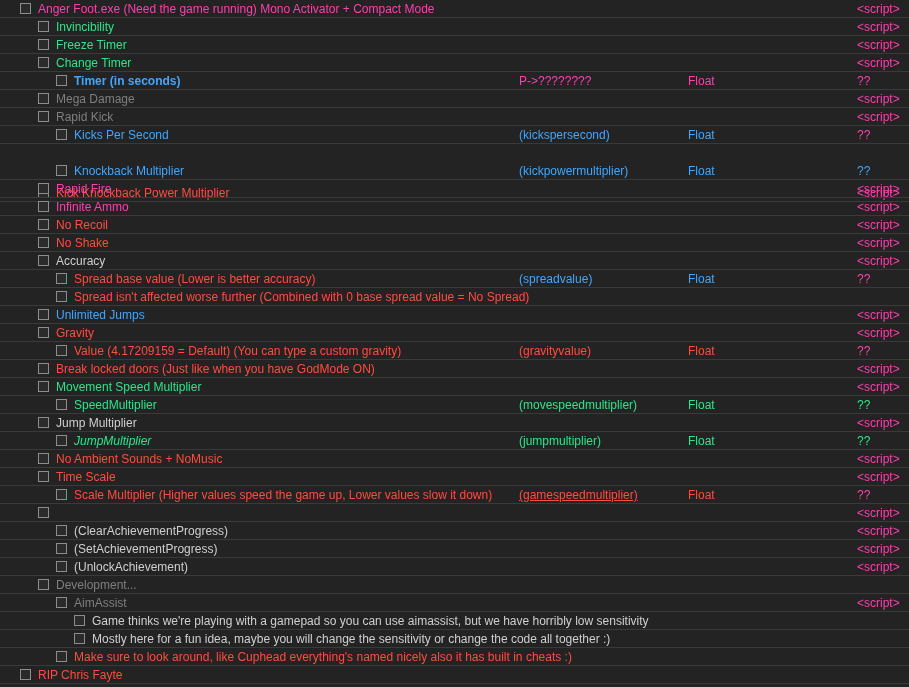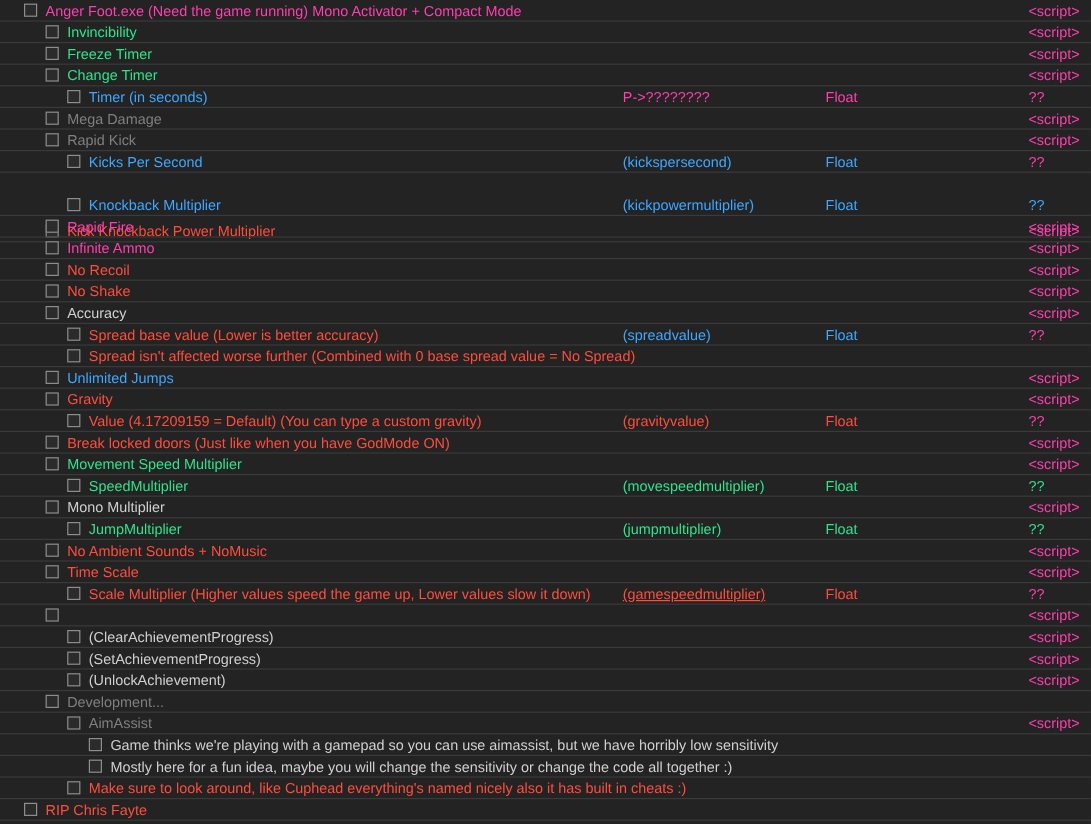--- a/index.html
+++ b/index.html
@@ -89,21 +89,21 @@
       <div class="divider" style="background: rgb(58, 58, 58);"></div>
     </div>
     <div class="row" style="top: 54px; position: absolute; left: 0px; right: 0px;">
       <div class="cb" style="left: 38px;"></div>
       <div class="desc" style="left: 56px; color: rgb(46, 227, 138);">Change Timer</div>
       <div class="val" style="color: rgb(255, 63, 176);">&lt;script&gt;</div>
       <div class="divider" style="background: rgb(58, 58, 58);"></div>
     </div>
     <div class="row" style="top: 72px; position: absolute; left: 0px; right: 0px;">
       <div class="cb" style="left: 56px;"></div>
-      <div class="desc" style="left: 74px; color: rgb(63, 167, 255);">Timer (in seconds)</div>
+      <div class="desc" style="left: 74px; color: rgb(63, 167, 255); font-weight: bold;">Timer (in seconds)</div>
       <div class="addr" style="color: rgb(255, 63, 176);">P-&gt;????????</div>
       <div class="type" style="color: rgb(255, 63, 176);">Float</div>
       <div class="val" style="color: rgb(255, 63, 176);">??</div>
       <div class="divider" style="background: rgb(58, 58, 58);"></div>
     </div>
     <div class="row" style="top: 90px; position: absolute; left: 0px; right: 0px;">
       <div class="cb" style="left: 38px;"></div>
       <div class="desc" style="left: 56px; color: rgb(127, 127, 127);">Mega Damage</div>
       <div class="val" style="color: rgb(255, 63, 176);">&lt;script&gt;</div>
       <div class="divider" style="background: rgb(58, 58, 58);"></div>
@@ -214,27 +214,27 @@
     <div class="row" style="top: 396px; position: absolute; left: 0px; right: 0px;">
       <div class="cb" style="left: 56px;"></div>
       <div class="desc" style="left: 74px; color: rgb(46, 227, 138);">SpeedMultiplier</div>
       <div class="addr" style="color: rgb(46, 227, 138);">(movespeedmultiplier)</div>
       <div class="type" style="color: rgb(46, 227, 138);">Float</div>
       <div class="val" style="color: rgb(46, 227, 138);">??</div>
       <div class="divider" style="background: rgb(58, 58, 58);"></div>
     </div>
     <div class="row" style="top: 414px; position: absolute; left: 0px; right: 0px;">
       <div class="cb" style="left: 38px;"></div>
-      <div class="desc" style="left: 56px; color: rgb(207, 207, 207);">Mono Multiplier</div>
+      <div class="desc" style="left: 56px; color: rgb(207, 207, 207);">Jump Multiplier</div>
       <div class="val" style="color: rgb(255, 63, 176);">&lt;script&gt;</div>
       <div class="divider" style="background: rgb(58, 58, 58);"></div>
     </div>
     <div class="row" style="top: 432px; position: absolute; left: 0px; right: 0px;">
       <div class="cb" style="left: 56px;"></div>
-      <div class="desc" style="left: 74px; color: rgb(46, 227, 138);">JumpMultiplier</div>
+      <div class="desc" style="left: 74px; color: rgb(46, 227, 138); font-style: italic;">JumpMultiplier</div>
       <div class="addr" style="color: rgb(46, 227, 138);">(jumpmultiplier)</div>
       <div class="type" style="color: rgb(46, 227, 138);">Float</div>
       <div class="val" style="color: rgb(46, 227, 138);">??</div>
       <div class="divider" style="background: rgb(58, 58, 58);"></div>
     </div>
     <div class="row" style="top: 450px; position: absolute; left: 0px; right: 0px;">
       <div class="cb" style="left: 38px;"></div>
       <div class="desc" style="left: 56px; color: rgb(255, 77, 61);">No Ambient Sounds + NoMusic</div>
       <div class="val" style="color: rgb(255, 63, 176);">&lt;script&gt;</div>
       <div class="divider" style="background: rgb(58, 58, 58);"></div>

